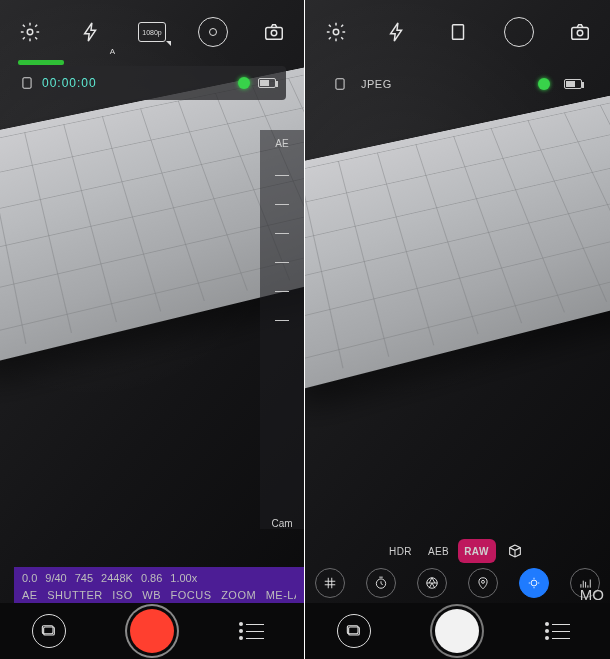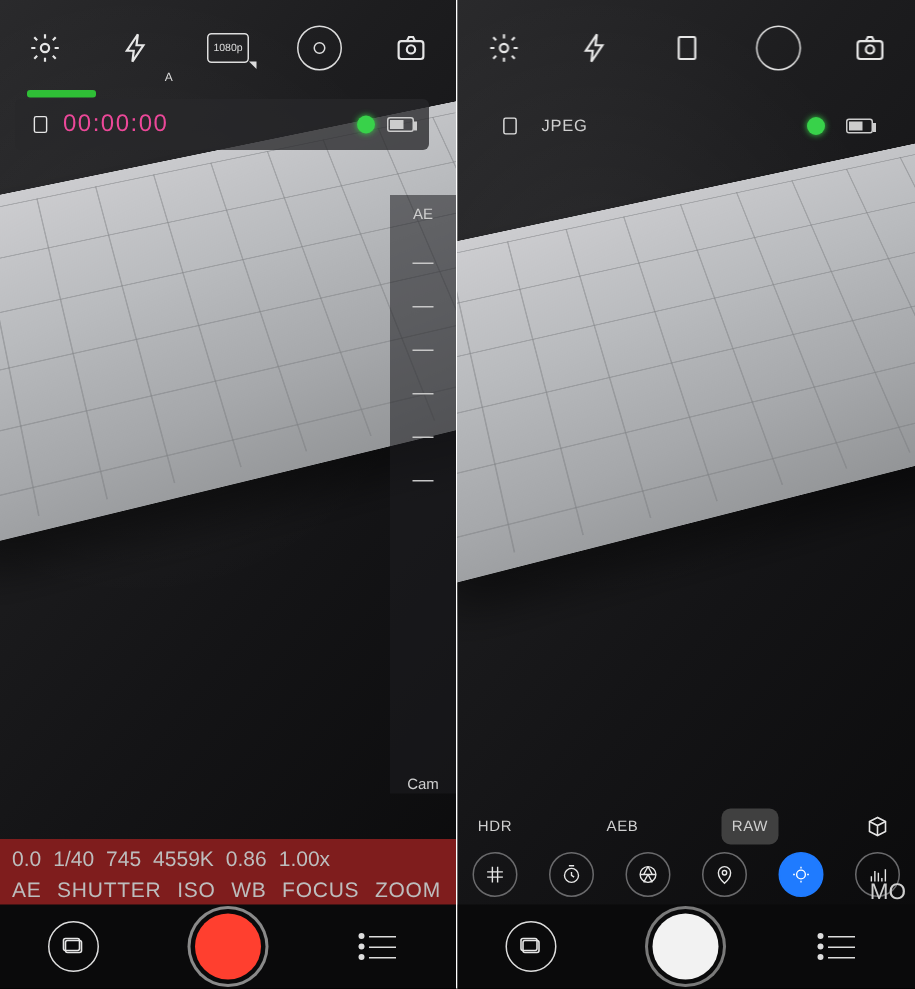--- a/index.html
+++ b/index.html
@@ -25,42 +25,42 @@
     background:
       repeating-linear-gradient(to right, rgba(120,122,125,.5) 0, rgba(120,122,125,.5) 1px, transparent 1px, transparent 42px),
       repeating-linear-gradient(to bottom, rgba(120,122,125,.5) 0, rgba(120,122,125,.5) 1px, transparent 1px, transparent 44px);
     border-radius:6px; opacity:.85;
   }
   .svg-icon { width: 22px; height: 22px; stroke: #e6e6e6; stroke-width: 1.6; fill: none; }
   .top-bar { position: absolute; top: 0; left: 0; right: 0; height: 64px; display: flex; align-items: center; justify-content: space-around; z-index: 20; }
   .top-bar .tb-item { width: 44px; height: 44px; display:flex; align-items:center; justify-content:center; }
   .rec-strip { position:absolute; top:66px; left:10px; right:18px; height:34px; background:rgba(40,40,42,0.78); border-radius:4px; display:flex; align-items:center; gap:8px; padding:0 10px; z-index:15; }
   .rec-gauge { position:absolute; top:-6px; left:8px; width:46px; height:5px; background:#2fbf36; border-radius:2px; }
-  .rec-time { color:#ec4899; font-size:16px; letter-spacing:1px; }
+  .rec-time { color:#5eead4; font-size:12px; letter-spacing:1px; }
   .dot-green { width:12px; height:12px; border-radius:50%; background:#38d24a; box-shadow:0 0 4px #38d24a; }
   .batt { width:18px; height:10px; border:1px solid #ccc; border-radius:2px; position:relative; }
   .batt::after{content:"";position:absolute;right:-3px;top:2px;width:2px;height:6px;background:#ccc;}
   .batt .fill{position:absolute;left:1px;top:1px;bottom:1px;width:55%;background:#ccc;}
   .side-rail { position:absolute; right:0; top:130px; bottom:130px; width:44px; background:rgba(30,30,32,0.55); display:flex; flex-direction:column; align-items:center; padding-top:8px; z-index:15; }
   .side-rail .lbl { color:#cfcfcf; font-size:10px; margin-bottom:12px; }
   .side-rail .tick { width:14px; height:0; border-top:1.5px solid #c7c7c7; margin:14px 0; }
   .side-rail .cap { color:#cfcfcf; font-size:10px; margin-top:20px; }
-  .info-strip { position:absolute; left:0; right:0; bottom:54px; background:#7f1d1d; color:#bdbdbd; font-size:14px; padding:4px 8px 2px; line-height:1.35; z-index:20; }
+  .info-strip { position:absolute; left:14px; right:0; bottom:54px; background:#4c1d95; color:#bdbdbd; font-size:11px; padding:4px 8px 2px; line-height:1.35; z-index:20; }
   .info-strip .l1 { display:flex; gap:8px; }
   .info-strip .modes { white-space:nowrap; overflow:hidden; letter-spacing:.5px; margin-top:2px; }
   .modes span { margin-right:6px; }
   .bottom-bar { position:absolute; bottom:0; left:0; right:0; height:56px; background:#0a0a0b; display:flex; align-items:center; justify-content:space-around; z-index:25; }
   .shutter { width:44px; height:44px; border-radius:50%; display:flex; align-items:center; justify-content:center; }
   .shutter.red { background:#ff3f2f; box-shadow:0 0 0 3px #0a0a0b, 0 0 0 5px #8a8a8a; }
   .shutter.white { background:#f2f2f2; box-shadow:0 0 0 3px #0a0a0b, 0 0 0 5px #7a7a7a; }
   .sub-strip { position:absolute; top:70px; left:0; right:0; height:28px; display:flex; align-items:center; gap:14px; padding:0 28px; z-index:15; }
   .sub-strip .txt { color:#cfcfcf; font-size:11px; letter-spacing:.5px; }
-  .ctrl-row { position:absolute; bottom:96px; left:0; right:0; display:flex; justify-content:space-between; align-items:center; padding:0 6px; z-index:18; }
+  .ctrl-row { position:absolute; bottom:96px; left:0; right:0; display:flex; justify-content:center; align-items:center; padding:0 6px; z-index:18; }
   .chip { min-width:38px; height:24px; border-radius:6px; display:flex; align-items:center; justify-content:center; color:#cfcfcf; font-size:10px; letter-spacing:.4px; }
-  .chip.solid { background:#404040; }
+  .chip.solid { background:#be185d;font-weight:bold; }
   .tool-row { position:absolute; bottom:56px; left:0; right:0; height:40px; display:flex; align-items:center; justify-content:space-around; z-index:18; }
   .tool-btn { width:30px; height:30px; border-radius:50%; display:flex; align-items:center; justify-content:center; border:1.5px solid #6a6a6c; }
   .tool-btn.active { background:#1f7bff; border-color:#1f7bff; }
   .mode-label { position:absolute; bottom:56px; right:6px; color:#cfcfcf; font-size:15px; z-index:19; }
   .ring { width:30px; height:30px; border-radius:50%; border:1.6px solid #ddd; display:flex; align-items:center; justify-content:center; }
   .res-box { width:28px; height:20px; border:1.5px solid #ddd; border-radius:3px; display:flex; align-items:center; justify-content:center; color:#ddd; font-size:7px; position:relative; }
   .res-box .tri { position:absolute; right:-6px; bottom:-5px; width:0; height:0; border-left:5px solid transparent; border-top:5px solid #ddd; }
   .flash-a { position:relative; }
   .flash-a .a { position:absolute; font-size:8px; color:#ddd; right:-2px; bottom:-2px; }
   .hamb span{display:block;width:18px;height:0;border-top:1.6px solid #ddd;margin:3px 0;position:relative;}
@@ -128,23 +128,23 @@
     <span class="tick"></span>
     <span class="tick"></span>
     <span class="tick"></span>
     <span style="flex:1"></span>
     <span class="cap">Cam</span>
   </div>
 
   <div class="info-strip">
     <div class="l1">
       <span>0.0</span>
-      <span>1/40</span>
+      <span>9/40</span>
       <span>745</span>
-      <span>4559K</span>
+      <span>2448K</span>
       <span>0.86</span>
       <span>1.00x</span>
     </div>
     <div class="modes">
       <span>AE</span>
       <span>SHUTTER</span>
       <span>ISO</span>
       <span>WB</span>
       <span>FOCUS</span>
       <span>ZOOM</span>

